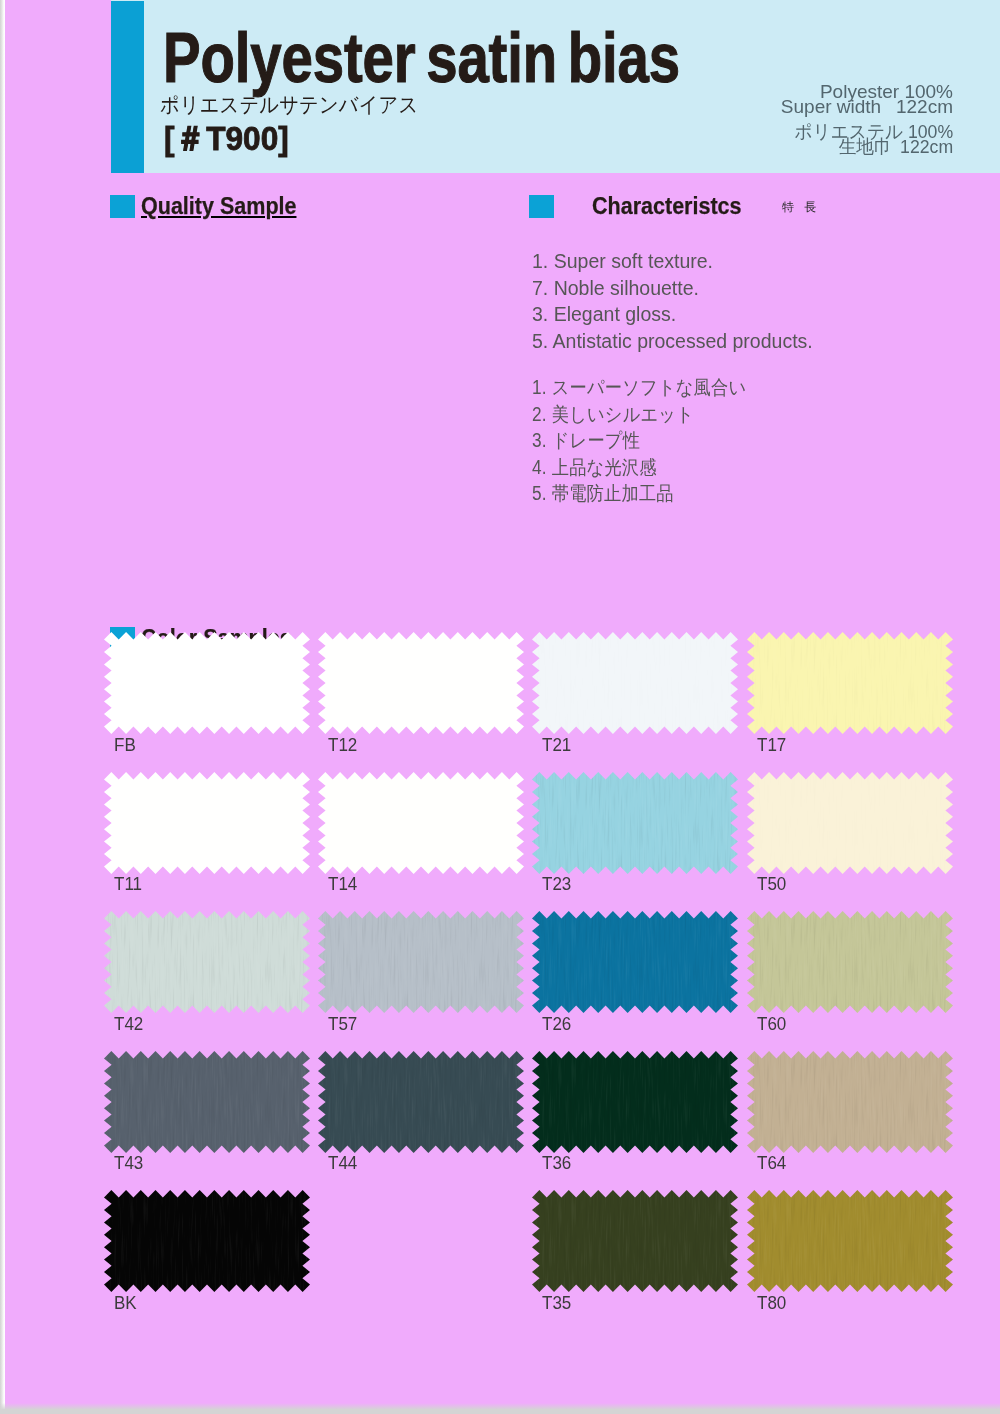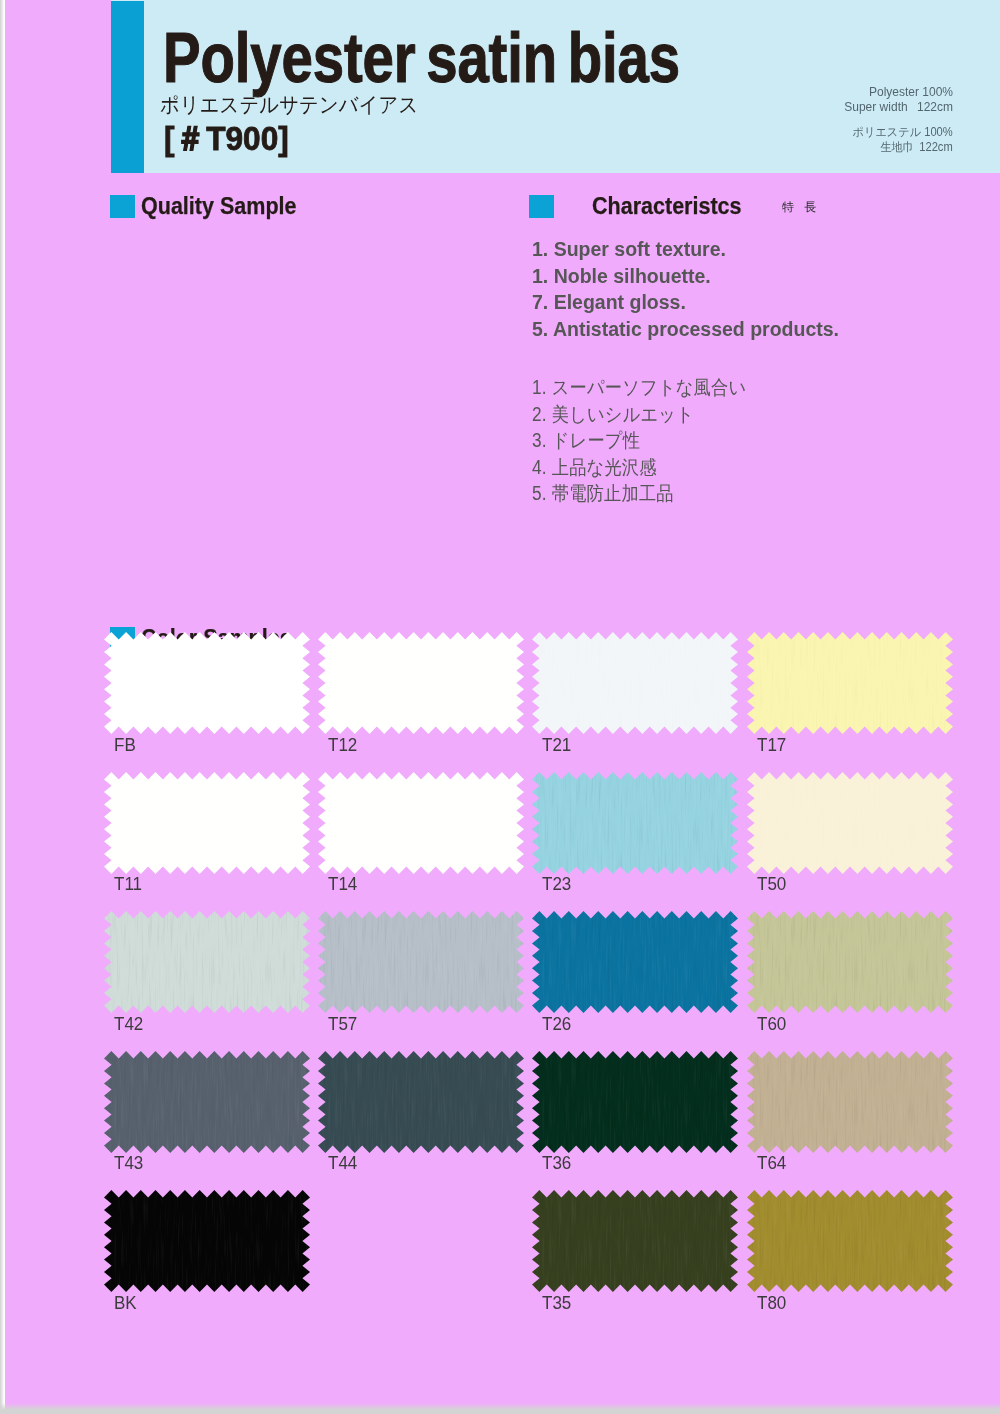--- a/index.html
+++ b/index.html
@@ -13,21 +13,21 @@
   .hdr-title{position:absolute;left:52px;top:23px;font-family:"Liberation Sans",sans-serif;
              font-weight:bold;font-size:70.5px;line-height:70.5px;color:#241b17;
              -webkit-text-stroke:1.1px #241b17;word-spacing:-6px;letter-spacing:-0.2px;
              transform:scaleX(0.80);transform-origin:left top;white-space:nowrap;}
   .hdr-sub{position:absolute;left:49px;top:95px;font-size:21.5px;line-height:21.5px;color:#241b17;
            letter-spacing:0.2px;white-space:nowrap;transform:scaleX(0.895);transform-origin:left top;}
   .hdr-code{position:absolute;left:53px;top:118px;font-size:34px;line-height:40px;color:#241b17;
             font-weight:bold;white-space:nowrap;transform:scaleX(0.93);transform-origin:left top;
             -webkit-text-stroke:0.85px #241b17;
             font-family:"Liberation Sans",sans-serif;}
-  .hdr-spec{position:absolute;right:48px;top:85px;text-align:right;font-size:12px;line-height:14.5px;
+  .hdr-spec{position:absolute;right:48px;top:85px;text-align:right;font-size:19px;line-height:14.5px;
             color:#53666e;white-space:nowrap;}
   .hdr-spec .jp{margin-top:11px;}
   .hdr-spec .jpline{transform:scaleX(0.93);transform-origin:right center;}
 
   
   .sec{position:absolute;display:flex;align-items:center;}
   .sq{width:25px;height:23px;background:#0ba2d6;flex:0 0 auto;}
   .sec-label{margin-left:6px;font-weight:bold;font-size:24.6px;line-height:1;color:#241b17;
              letter-spacing:0px;white-space:nowrap;display:inline-block;
              transform:scaleX(0.875);transform-origin:left center;
@@ -89,37 +89,37 @@
     <div class="hdr-sub">ポリエステルサテンバイアス</div>
     <div class="hdr-code">[＃T900]</div>
     <div class="hdr-spec">
       <div>Polyester 100%</div>
       <div>Super width  122cm</div>
       <div class="jp jpline">ポリエステル 100%</div>
       <div class="jpline">生地巾  122cm</div>
     </div>
   </div>
 
-  <div class="sec" style="left:110px;top:194px;">
+  <div class="sec" style="left:110px;top:194px;text-decoration:underline;">
     <span class="sq"></span>
     <span class="sec-label">Quality Sample</span>
   </div>
 
   <div class="sec" style="left:529px;top:194px;gap:32px;">
     <span class="sq"></span>
     <span class="sec-label">Characteristcs</span>
     <span class="sec-jp">特 長</span>
   </div>
 
   <div class="qs-area"></div>
 
-  <div class="clist" id="clist-en" style="left:532px;top:236px;font-weight:bold;">
+  <div class="clist" id="clist-en" style="left:532px;top:248px;">
       <div>1. Super soft texture.</div>
-      <div>1. Noble silhouette.</div>
-      <div>7. Elegant gloss.</div>
+      <div>7. Noble silhouette.</div>
+      <div>3. Elegant gloss.</div>
       <div>5. Antistatic processed products.</div>
     </div>
   <div class="clist jp" id="clist-jp" style="left:532px;top:374px;">
       <div>1. スーパーソフトな風合い</div>
       <div>2. 美しいシルエット</div>
       <div>3. ドレープ性</div>
       <div>4. 上品な光沢感</div>
       <div>5. 帯電防止加工品</div>
     </div>
 

